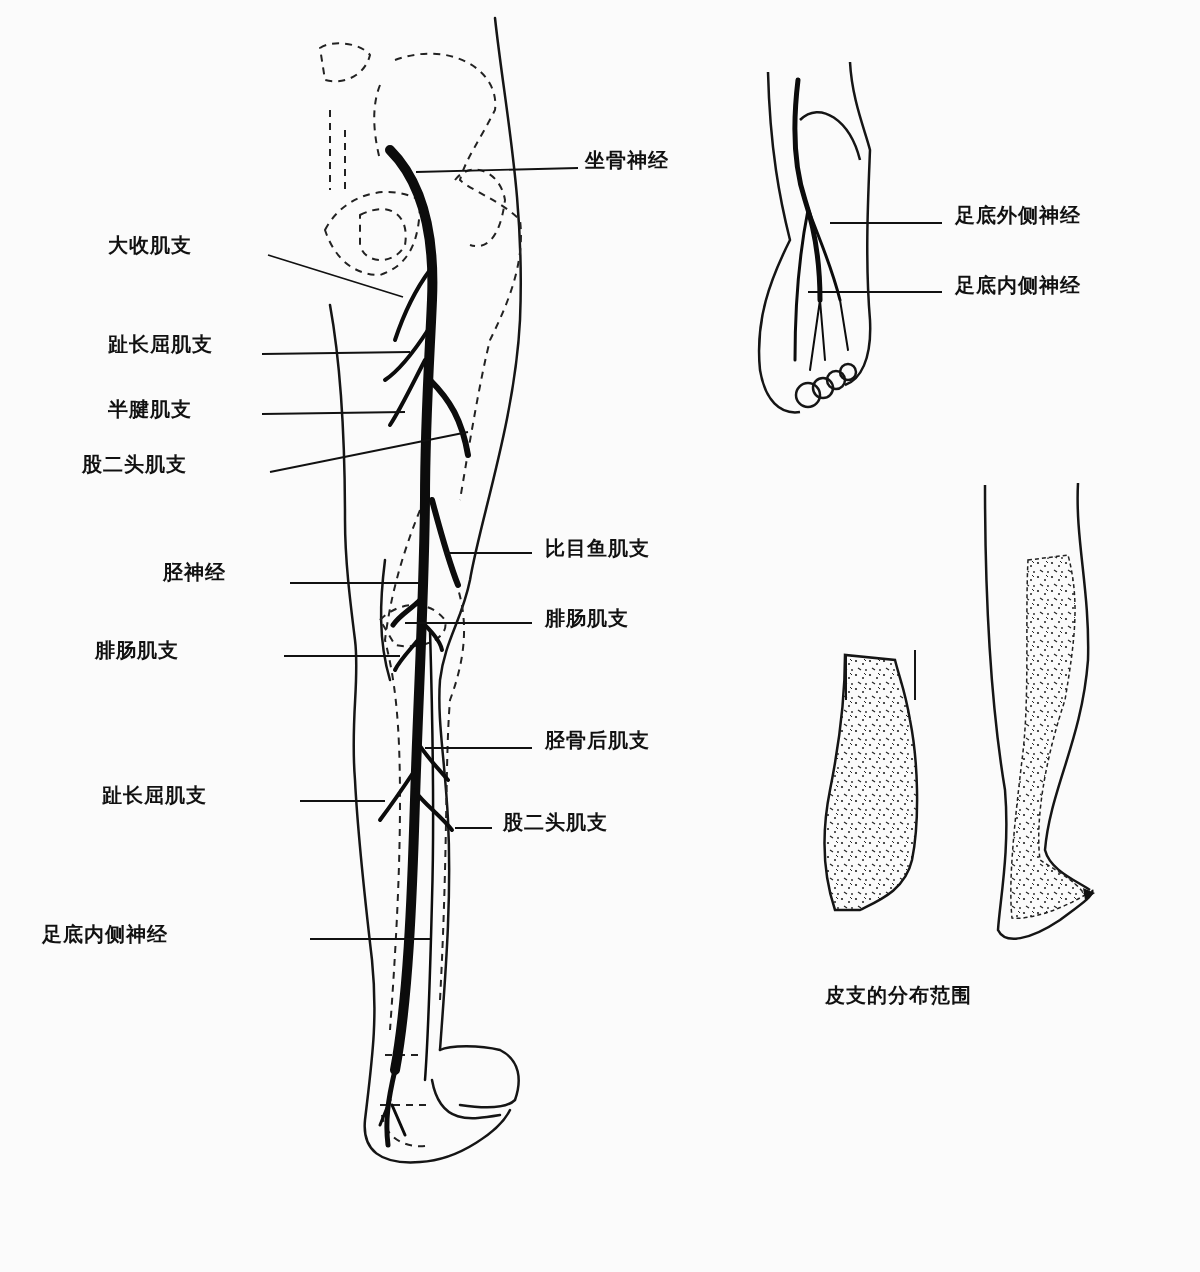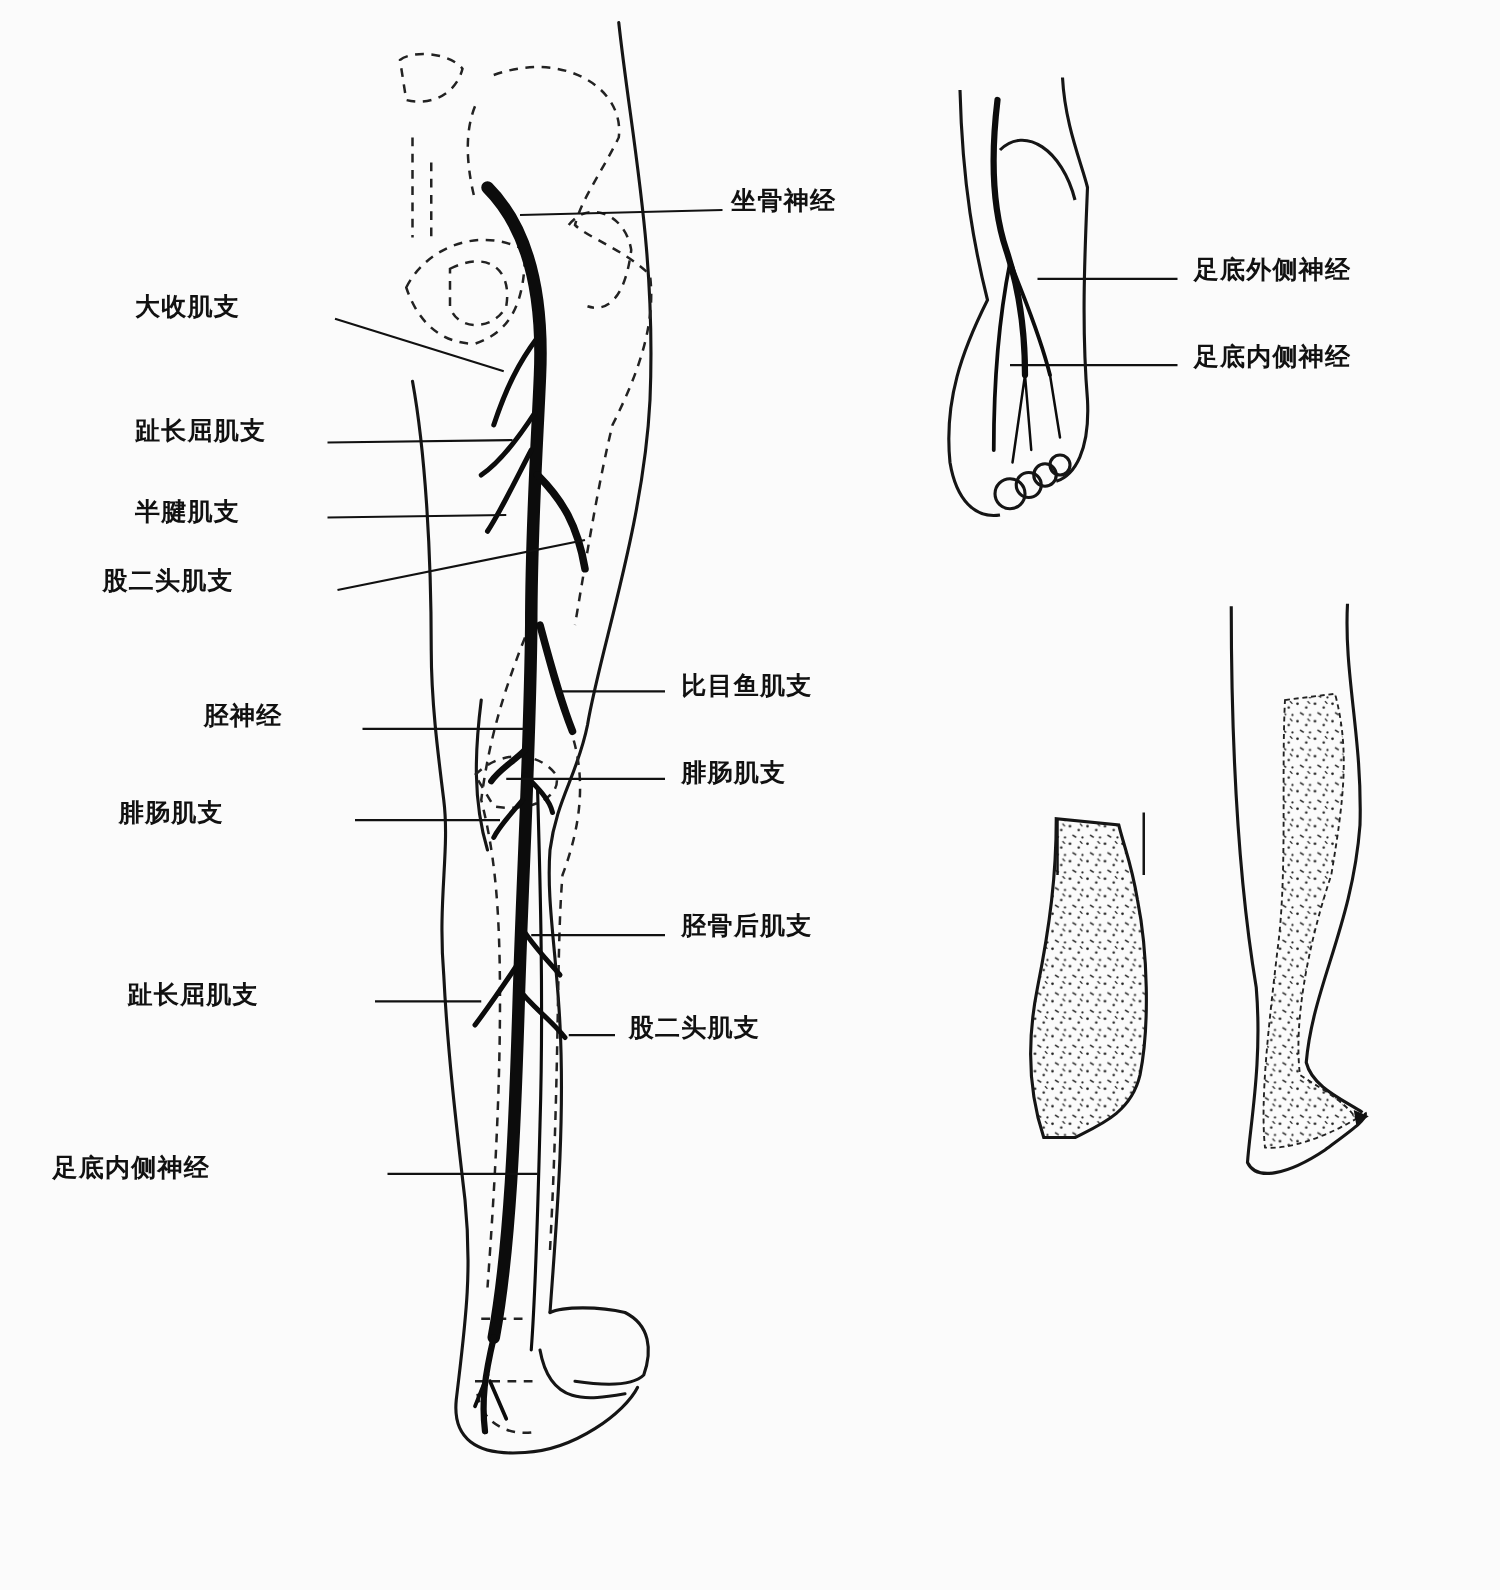--- a/index.html
+++ b/index.html
@@ -130,14 +130,15 @@
 
   <span class="lbl" style="left:585px;top:150px">坐骨神经</span>
   <span class="lbl" style="left:545px;top:538px">比目鱼肌支</span>
   <span class="lbl" style="left:545px;top:608px">腓肠肌支</span>
   <span class="lbl" style="left:545px;top:730px">胫骨后肌支</span>
   <span class="lbl" style="left:503px;top:812px">股二头肌支</span>
 
   <span class="lbl" style="left:955px;top:205px">足底外侧神经</span>
   <span class="lbl" style="left:955px;top:275px">足底内侧神经</span>
 
+  <span class="lbl" style="left:825px;top:985px">皮支的分布范围</span>
 
 </div>
 
 </body></html>

